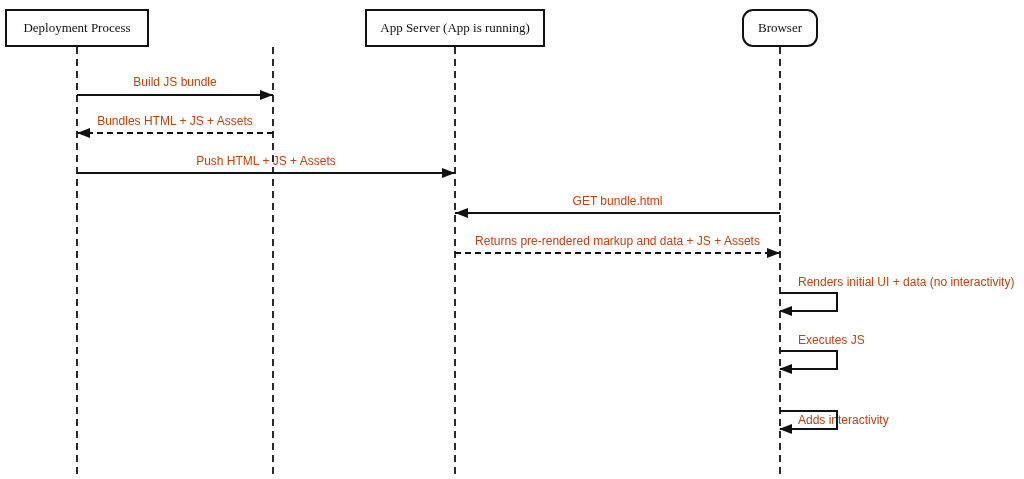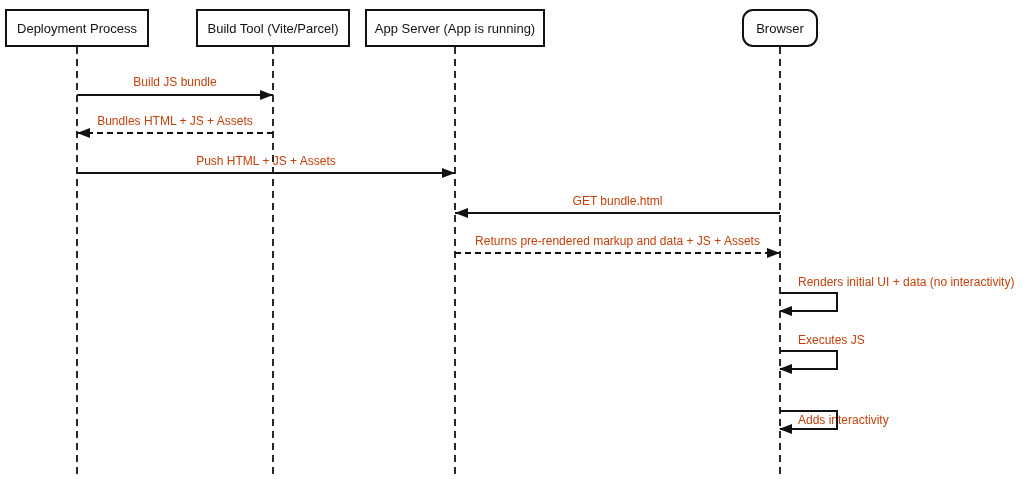--- a/index.html
+++ b/index.html
@@ -20,20 +20,21 @@
   .actor {
     position: absolute;
     top: 9px;
     height: 38px;
     box-sizing: border-box;
     border: 2.5px solid #111;
     background: #fff;
     display: flex;
     align-items: center;
     justify-content: center;
+    font-family: Liberation Serif, serif;
   }
   .actor-label {
     font-size: 13px;
     color: #111;
     white-space: nowrap;
   }
   
   .lifeline {
     position: absolute;
     top: 47px;
@@ -85,23 +86,20 @@
   }
 </style>
 </head>
 <body>
 
 <div class="diagram">
 
   <div class="actor" style="left:5px; width:144px;">
     <span class="actor-label">Deployment Process</span>
   </div>
-  <div class="actor" style="left:196px; width:154px;">
-    <span class="actor-label">Build Tool (Vite/Parcel)</span>
-  </div>
   <div class="actor" style="left:365px; width:180px;">
     <span class="actor-label">App Server (App is running)</span>
   </div>
   <div class="actor" style="left:742px; width:76px;border-radius:11px;">
     <span class="actor-label">Browser</span>
   </div>
 
   <div class="lifeline" style="left:76px;"></div>
   <div class="lifeline" style="left:272px;"></div>
   <div class="lifeline" style="left:454px;"></div>

